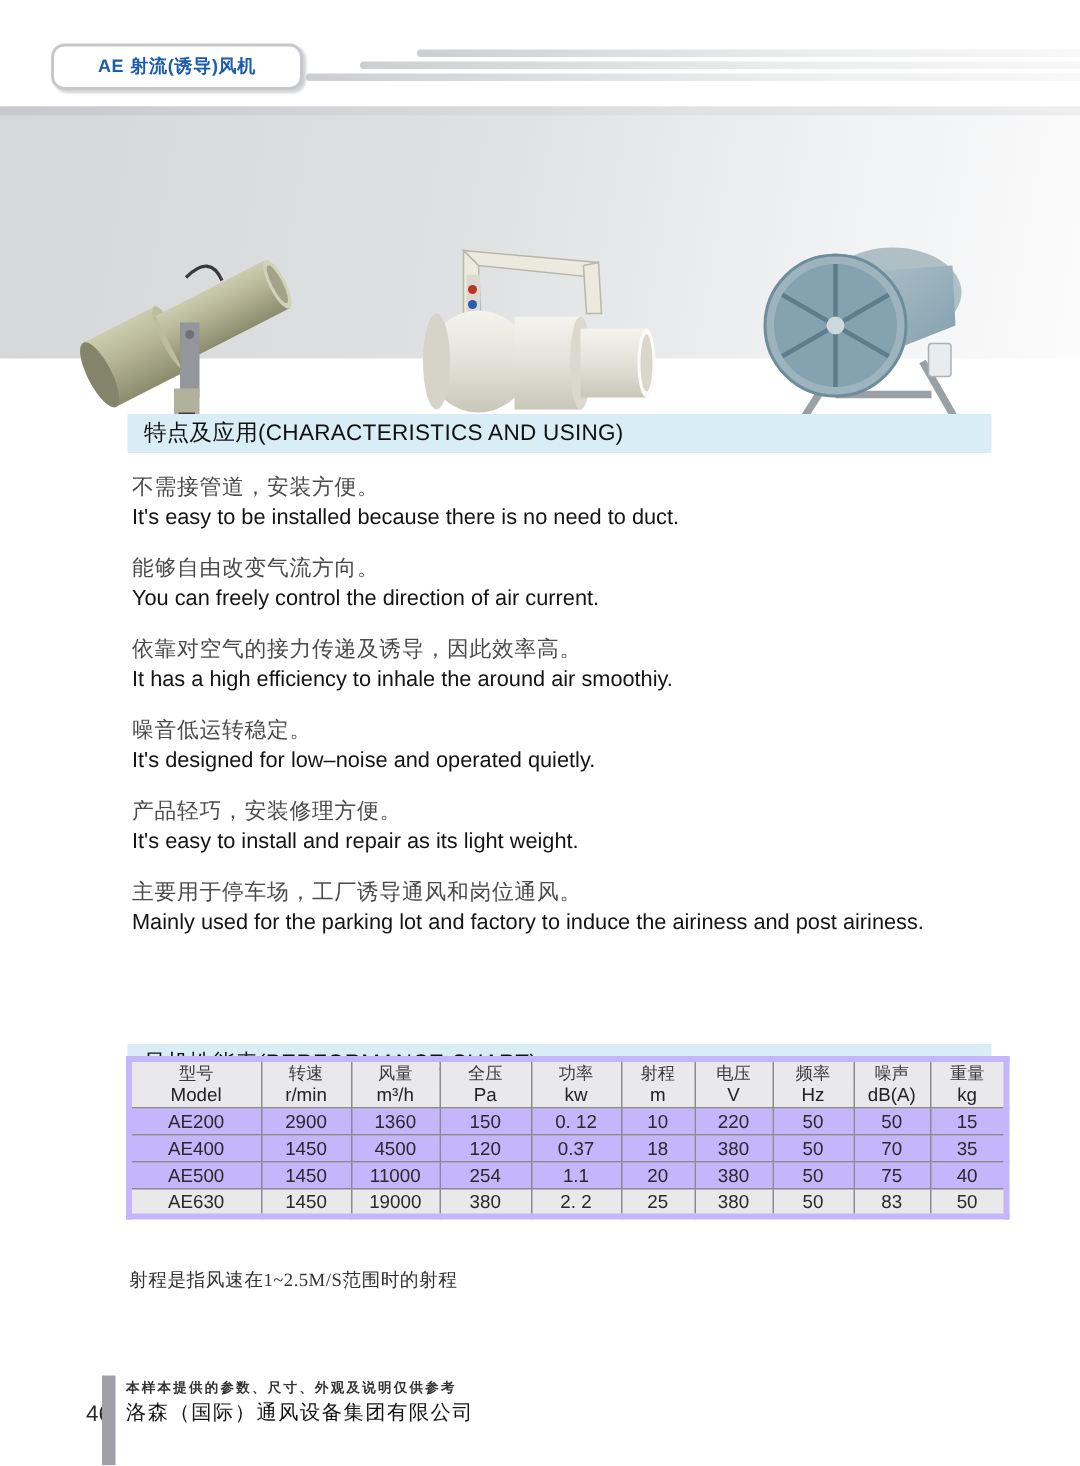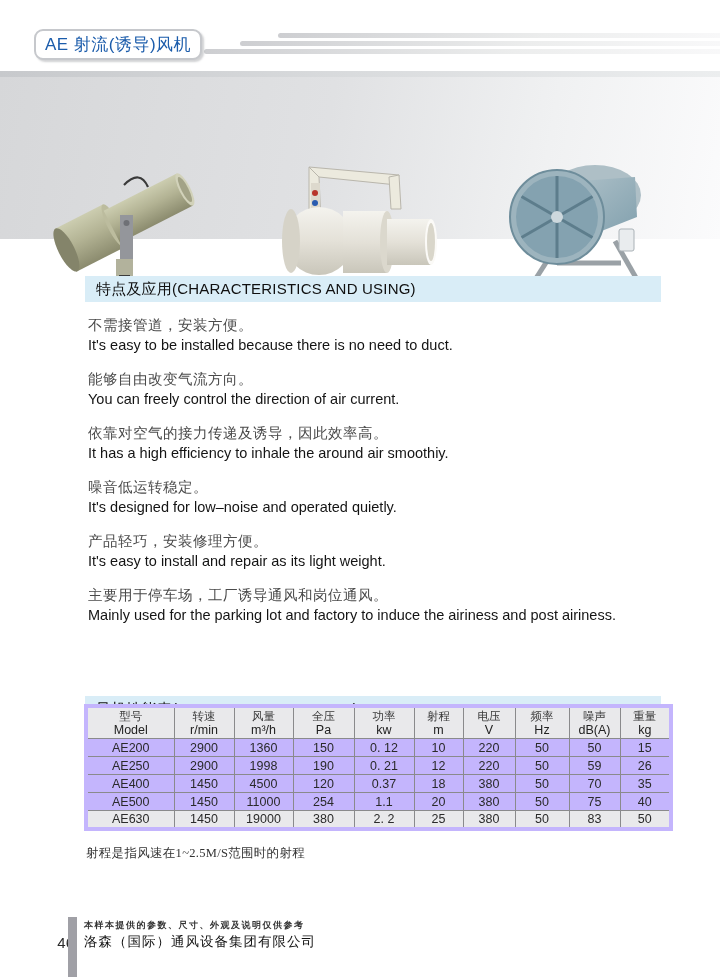--- a/index.html
+++ b/index.html
@@ -6,21 +6,21 @@
   html,body { background:#ffffff; }
   body { font-family:"Liberation Sans", sans-serif; }
   .page { position:relative; width:720px; height:977px; background:#fff; overflow:hidden; }
 
   
   .title-box {
     position:absolute; left:34px; top:29px; width:168px; height:31px;
     background:#fff; border:2px solid #c6c8cc; border-radius:9px;
     box-shadow:2px 2px 2px rgba(140,142,148,.4);
     display:flex; align-items:center; justify-content:center;
-    color:#1b5cab; font-weight:normal; font-size:17px; letter-spacing:.5px;
+    color:#1b5cab; font-weight:bold; font-size:12px; letter-spacing:.5px;
     z-index:3;
   }
   .stripe { position:absolute; right:0; height:5px; border-radius:3px 0 0 3px;
     background:linear-gradient(90deg,#cdced1,#eceded 60%,#f8f8f9); }
   .stripe.s1 { top:33px; left:278px; }
   .stripe.s2 { top:41px; left:240px; }
   .stripe.s3 { top:49px; left:204px; }
 
   
   .band {
@@ -262,32 +262,20 @@
           <td>1360</td>
           <td>150</td>
           <td>0. 12</td>
           <td>10</td>
           <td>220</td>
           <td>50</td>
           <td>50</td>
           <td>15</td>
         </tr>
         <tr>
-          <td>AE250</td>
-          <td>2900</td>
-          <td>1998</td>
-          <td>190</td>
-          <td>0. 21</td>
-          <td>12</td>
-          <td>220</td>
-          <td>50</td>
-          <td>59</td>
-          <td>26</td>
-        </tr>
-        <tr>
           <td>AE400</td>
           <td>1450</td>
           <td>4500</td>
           <td>120</td>
           <td>0.37</td>
           <td>18</td>
           <td>380</td>
           <td>50</td>
           <td>70</td>
           <td>35</td>

